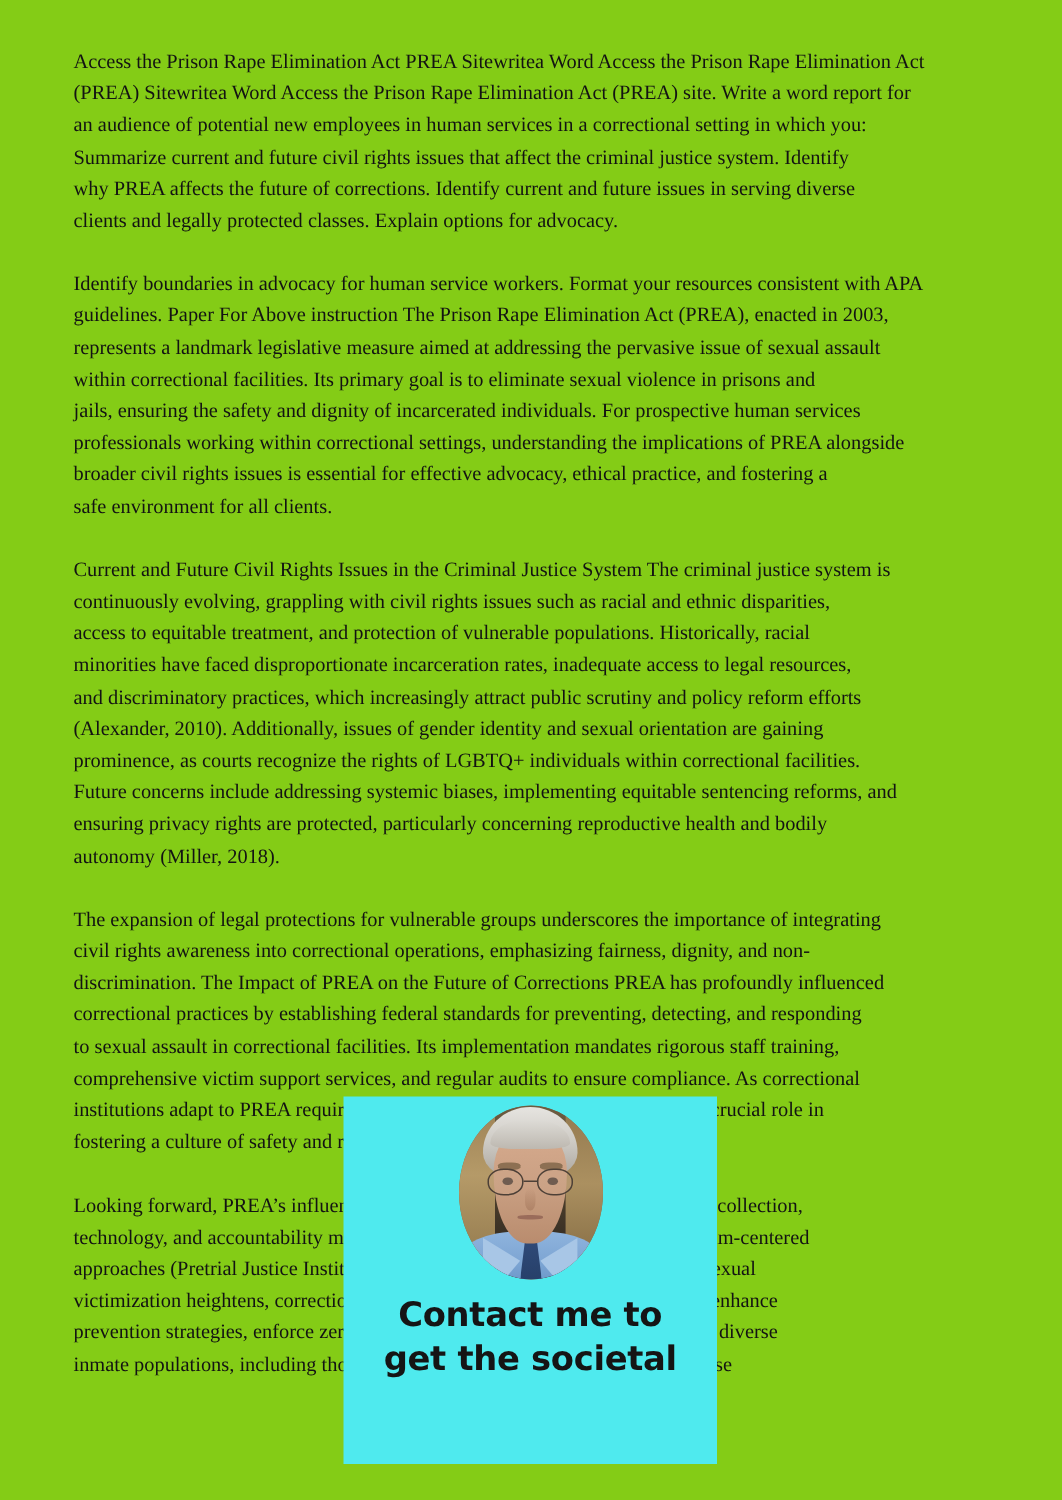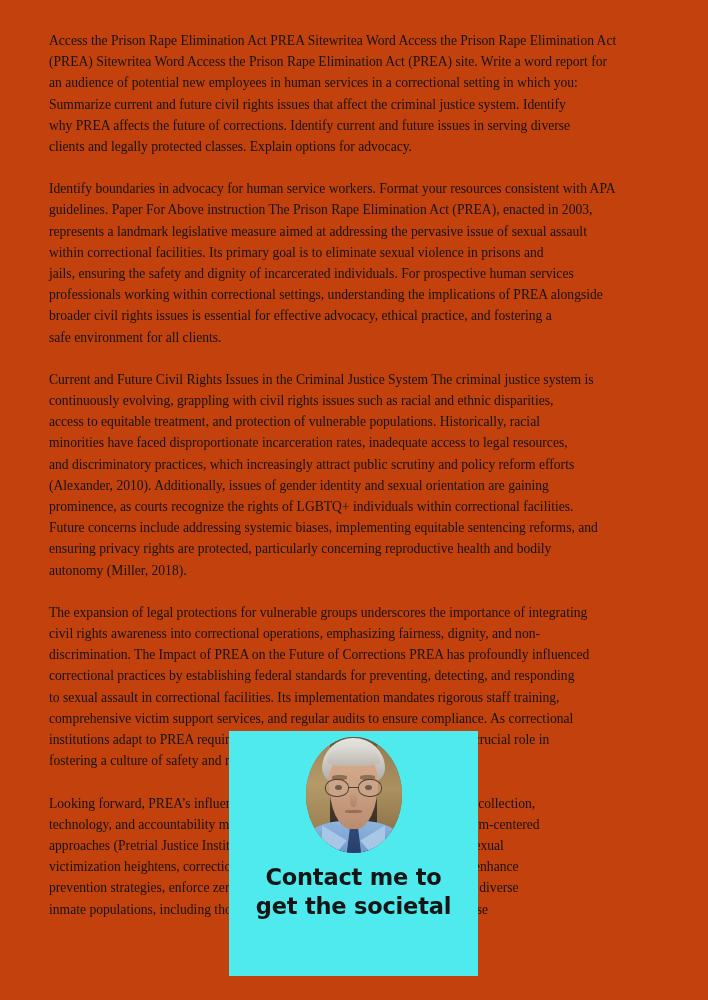--- a/index.html
+++ b/index.html
@@ -14,21 +14,21 @@
     position: relative;
     overflow: hidden;
     font-family: "Liberation Serif", "DejaVu Serif", serif;
   }
 
   #page {
     position: absolute;
     left: 0; top: 0;
     width: 708px;
     height: 1000px;
-    background: #c2410c;
+    background: #84cc16;
   }
 
   #doc-body {
     position: absolute;
     left: 49px;
     top: 30px;
     width: 601px;
   }
 
   .para {

